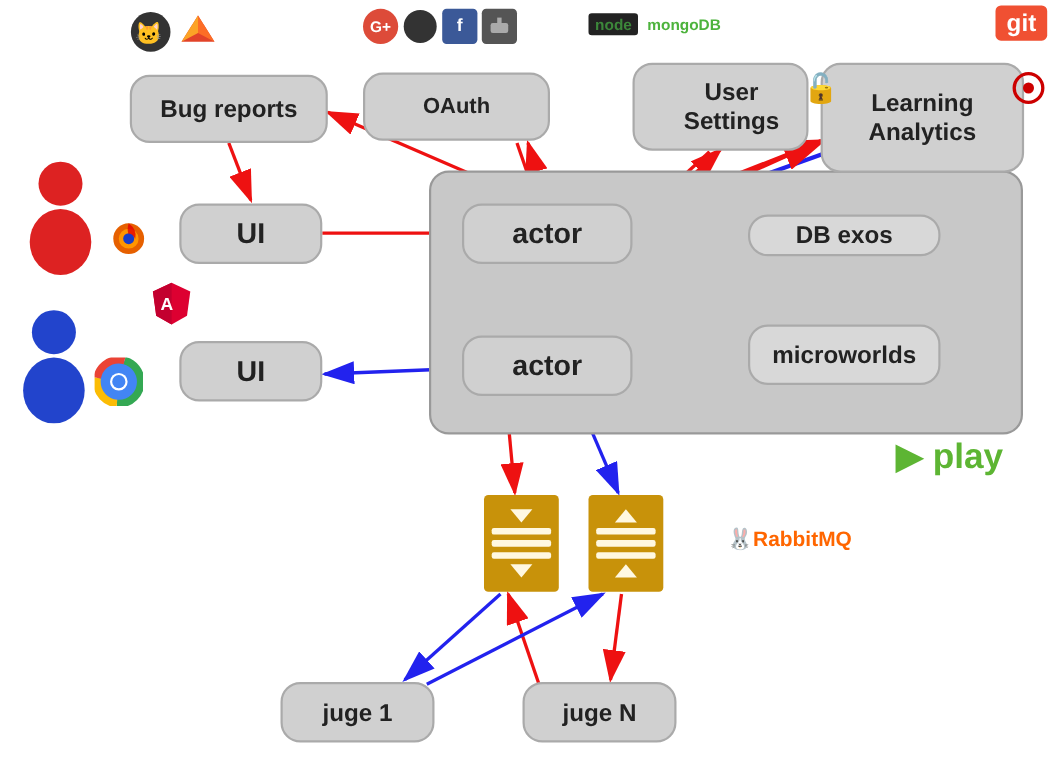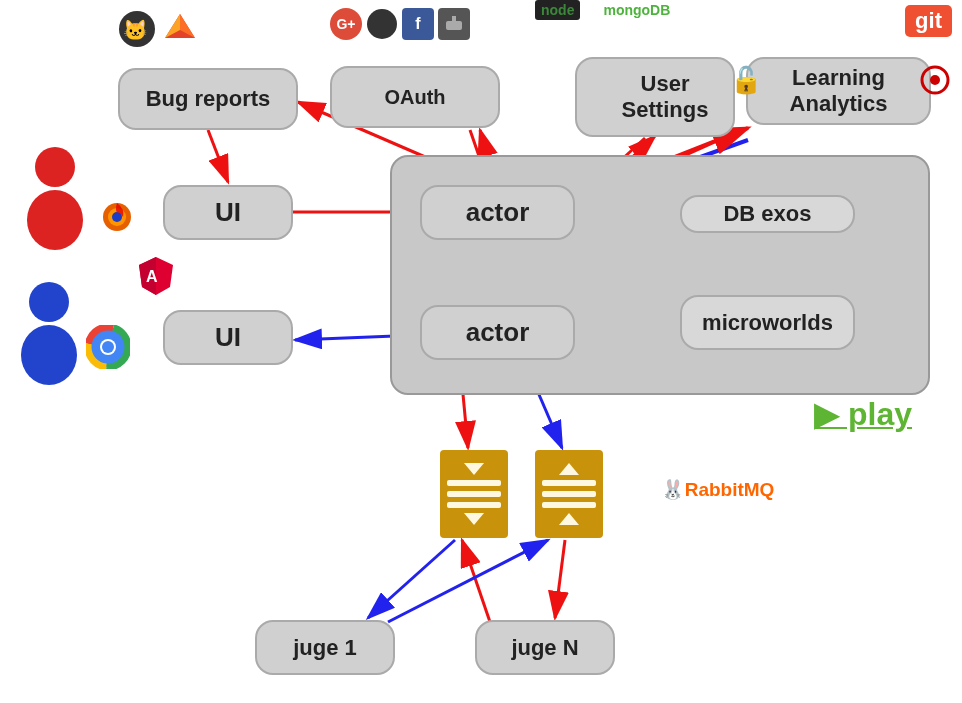--- a/index.html
+++ b/index.html
@@ -47,21 +47,21 @@
     }
 
     .node-user-settings {
       left: 575px; top: 57px;
       width: 160px; height: 80px;
       font-size: 22px;
     }
 
     .node-learning-analytics {
       left: 746px; top: 57px;
-      width: 185px; height: 68px;
+      width: 185px; height: 100px;
       font-size: 22px;
     }
 
     .node-ui-top {
       left: 163px; top: 185px;
       width: 130px; height: 55px;
       font-size: 26px;
     }
 
     .node-ui-bottom {
@@ -179,21 +179,20 @@
     }
 
     
     .play-logo {
       position: absolute;
       right: 50px;
       top: 395px;
       font-size: 28px;
       font-weight: bold;
       color: #5db533;
-      text-decoration: underline;
     }
 
     
     .rabbitmq-logo {
       position: absolute;
       left: 620px;
       top: 478px;
       font-size: 20px;
       font-weight: bold;
       color: #ff6600;
@@ -371,21 +370,21 @@
     </svg>
     <div style="width:32px;height:32px;background:#3b5998;border-radius:4px;display:flex;align-items:center;justify-content:center;color:white;font-weight:bold;font-size:16px;">f</div>
     <div style="width:32px;height:32px;background:#555;border-radius:4px;display:flex;align-items:center;justify-content:center;">
       <svg width="20" height="20" viewBox="0 0 20 20">
           <rect x="2" y="7" width="16" height="9" rx="2" fill="#aaa"></rect>
           <rect x="8" y="2" width="4" height="6" fill="#aaa"></rect>
         </svg>
     </div>
   </div>
 
-  <div style="position:absolute; left:535px; top:0; display:flex; gap:23px; align-items:center;justify-content:flex-end;">
+  <div style="position:absolute; left:535px; top:12px; display:flex; gap:8px; align-items:center;justify-content:flex-end;">
     <div style="font-size:14px;font-weight:bold;color:#3c873a;background:#222;padding:2px 6px;border-radius:3px;">node</div>
     <div style="font-size:14px;font-weight:bold;color:#4db33d;">mongoDB</div>
   </div>
 
   <div style="position:absolute; right:10px; top:5px;">
     <div style="background:#f05032;color:#ffffff;font-weight:bold;font-size:22px;padding:3px 10px;border-radius:5px;display:inline-block;">git</div>
   </div>
 
   <div style="position:absolute; left:730px; top:65px; font-size:26px;">🔓</div>
 

